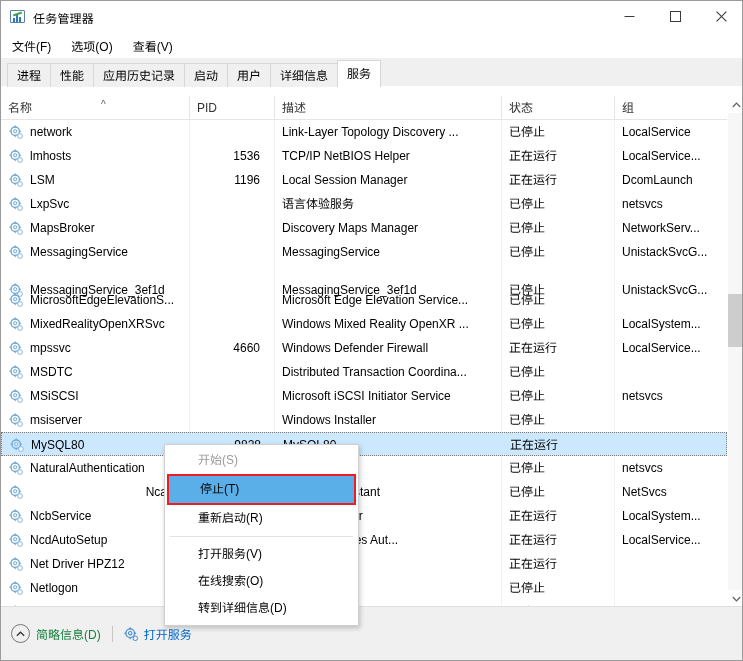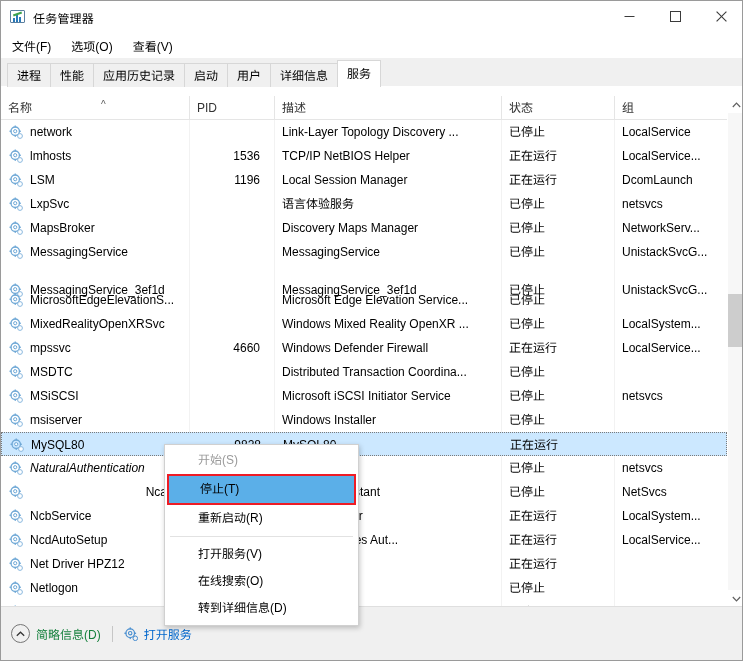--- a/index.html
+++ b/index.html
@@ -683,21 +683,21 @@
             <svg width="14" height="14" viewBox="0 0 14 14" aria-hidden="true">
               <circle cx="6.2" cy="6.2" r="4.2" fill="none" stroke="#6fa8d6" stroke-width="1.3"></circle>
               <circle cx="6.2" cy="6.2" r="1.6" fill="#ffffff" stroke="#6fa8d6" stroke-width="1"></circle>
               <rect x="5.6" y="0.5" width="1.3" height="1.9" fill="#6fa8d6"></rect>
               <rect x="5.6" y="10.0" width="1.3" height="1.9" fill="#6fa8d6"></rect>
               <rect x="0.5" y="5.6" width="1.9" height="1.3" fill="#6fa8d6"></rect>
               <rect x="10.0" y="5.6" width="1.9" height="1.3" fill="#6fa8d6"></rect>
               <circle cx="11.0" cy="11.0" r="2.4" fill="#ffffff" stroke="#8ab8de" stroke-width="1"></circle>
             </svg>
           </span>
-          <div class="cell name" style="left: 0px; width: 186px; font-style: italic;">NaturalAuthentication</div>
+          <div class="cell name" style="left: 0px; width: 186px;">NaturalAuthentication</div>
           <div class="cell pid" style="left: 188px; width: 85px;"></div>
           <div class="cell desc" style="left: 273px; width: 227px; padding-left: 8px;"></div>
           <div class="cell status" style="left: 500px; width: 113px; padding-left: 8px;">已停止</div>
           <div class="cell group" style="left: 613px; width: 113px; padding-left: 8px;">netsvcs</div>
         </div>
         <div class="row" style="top: 360px;">
           <span class="svc-icon">
             <svg width="14" height="14" viewBox="0 0 14 14" aria-hidden="true">
               <circle cx="6.2" cy="6.2" r="4.2" fill="none" stroke="#6fa8d6" stroke-width="1.3"></circle>
               <circle cx="6.2" cy="6.2" r="1.6" fill="#ffffff" stroke="#6fa8d6" stroke-width="1"></circle>

